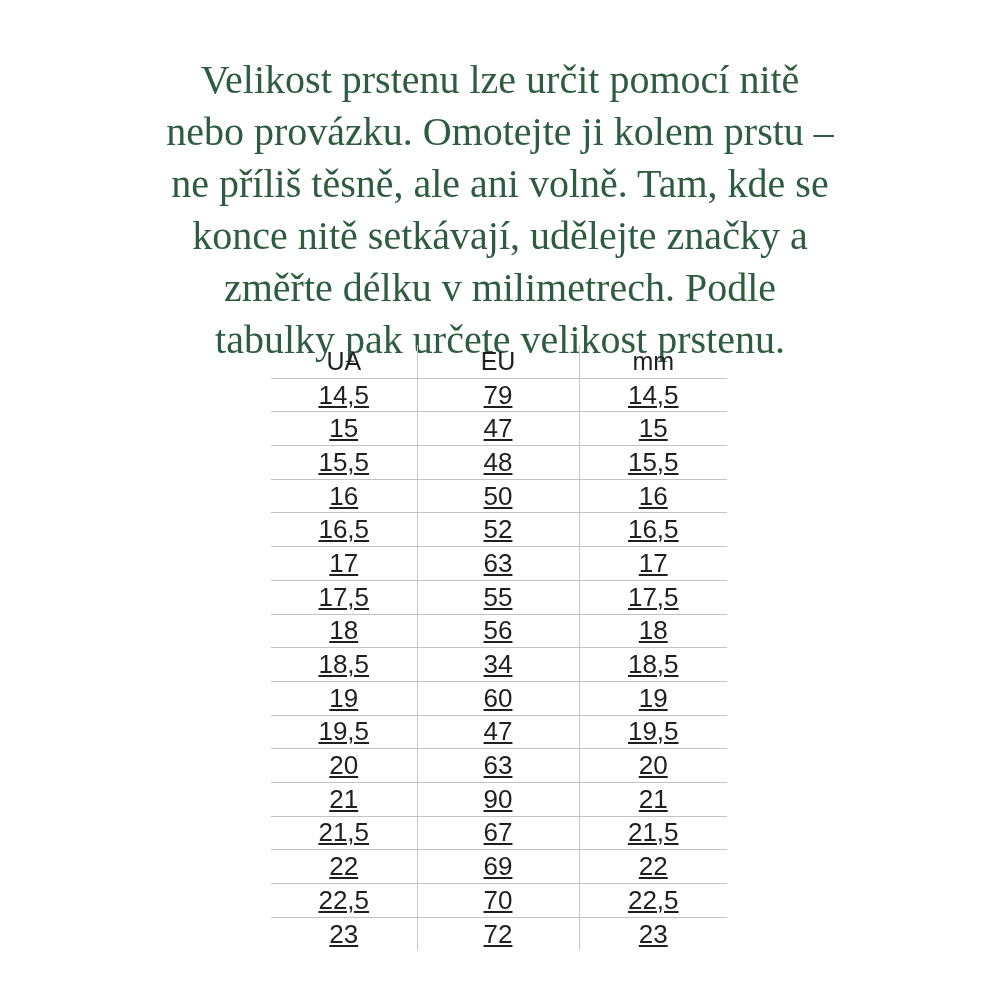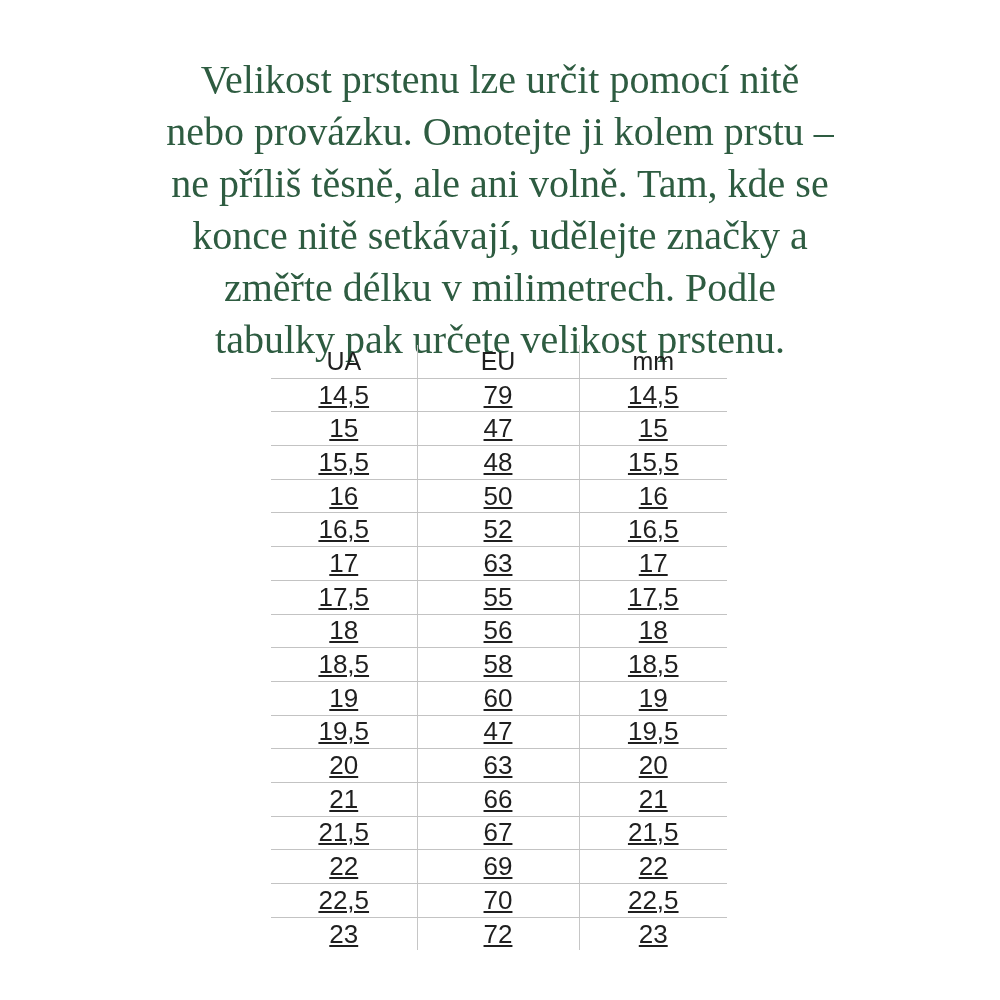--- a/index.html
+++ b/index.html
@@ -122,41 +122,41 @@
           <td>55</td>
           <td>17,5</td>
         </tr>
         <tr>
           <td>18</td>
           <td>56</td>
           <td>18</td>
         </tr>
         <tr>
           <td>18,5</td>
-          <td>58</td>
+          <td>34</td>
           <td>18,5</td>
         </tr>
         <tr>
           <td>19</td>
           <td>60</td>
           <td>19</td>
         </tr>
         <tr>
           <td>19,5</td>
           <td>47</td>
           <td>19,5</td>
         </tr>
         <tr>
           <td>20</td>
           <td>63</td>
           <td>20</td>
         </tr>
         <tr>
           <td>21</td>
-          <td>66</td>
+          <td>90</td>
           <td>21</td>
         </tr>
         <tr>
           <td>21,5</td>
           <td>67</td>
           <td>21,5</td>
         </tr>
         <tr>
           <td>22</td>
           <td>69</td>

